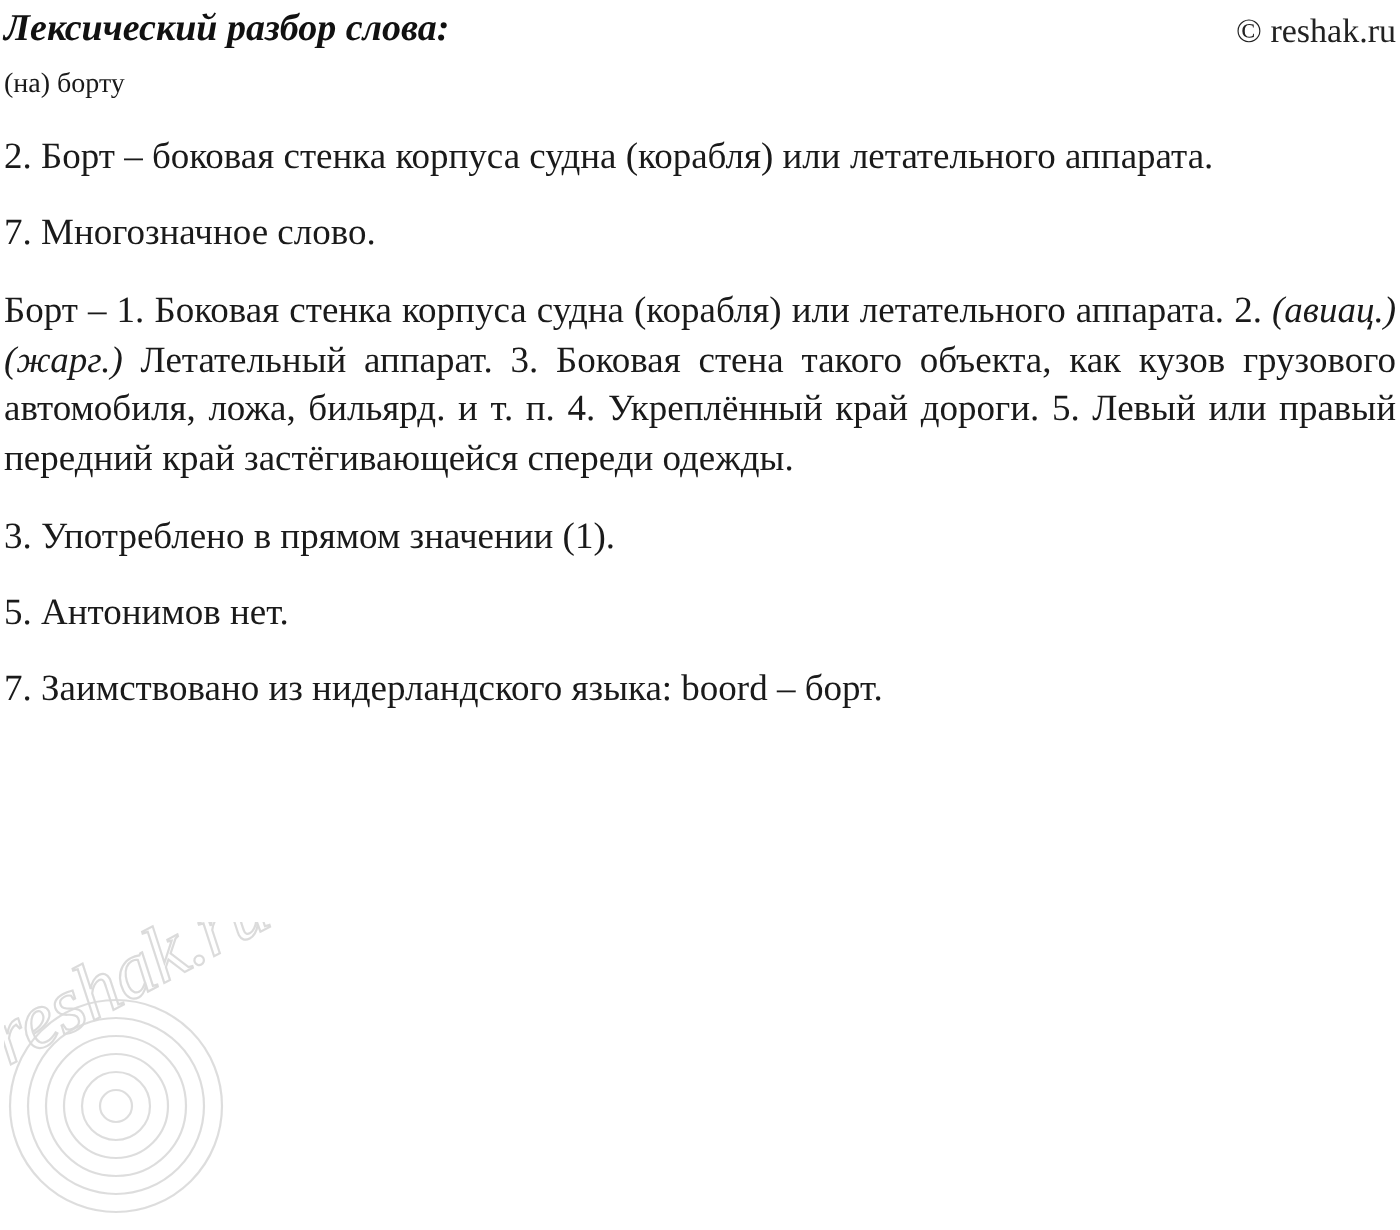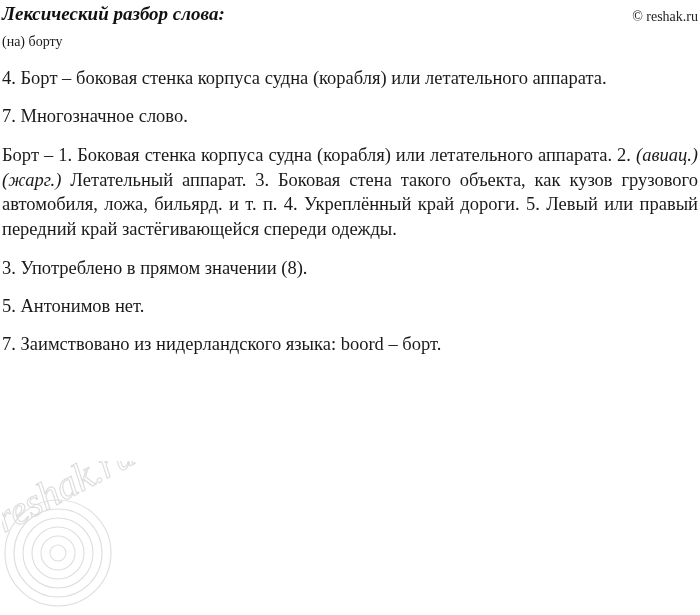--- a/index.html
+++ b/index.html
@@ -17,36 +17,36 @@
   }
   .page {
     position: relative;
     width: 700px;
     height: 615px;
     box-sizing: border-box;
     padding: 4px 2px 0 2px;
   }
   .header-row {
     display: flex;
-    align-items: flex-end;
+    align-items: center;
     justify-content: space-between;
     margin-bottom: 0;
   }
   .doc-title {
     font-family: "Liberation Serif", serif;
     font-style: italic;
     font-weight: bold;
     font-size: 19px;
     color: #111111;
     line-height: 1.1;
     white-space: nowrap;
   }
   .copyright {
     font-family: "Liberation Serif", serif;
-    font-size: 14px;
+    font-size: 17px;
     color: #222222;
     white-space: nowrap;
     padding-top: 2px;
   }
   .headword {
     font-size: 14px;
     line-height: 1.35;
     margin: 8px 0 14px 0;
   }
   .para {
@@ -117,27 +117,27 @@
 
   <div class="content">
 
     <div class="header-row">
       <div class="doc-title">Лексический разбор слова:</div>
       <div class="copyright">© reshak.ru</div>
     </div>
 
     <div class="headword">(на) борту</div>
 
-    <div class="para justify-full">4. Борт – боковая стенка корпуса судна (корабля) или летательного аппарата.</div>
+    <div class="para justify-full">2. Борт – боковая стенка корпуса судна (корабля) или летательного аппарата.</div>
 
     <div class="para">7. Многозначное слово.</div>
 
     <div class="para justify-full block-def"><span>Борт – 1. Боковая стенка корпуса судна (корабля) или летательного аппарата. 2. </span><em>(авиац.) (жарг.)</em><span> Летательный аппарат. 3. Боковая стена такого объекта, как кузов грузового автомобиля, ложа, бильярд. и т. п. 4. Укреплённый край дороги. 5. Левый или правый передний край застёгивающейся спереди одежды.</span></div>
 
-    <div class="para tight">3. Употреблено в прямом значении (8).</div>
+    <div class="para tight">3. Употреблено в прямом значении (1).</div>
 
 
     <div class="para tight">5. Антонимов нет.</div>
 
 
     <div class="para tight">7. Заимствовано из нидерландского языка: boord – борт.</div>
 
   </div>
 </div>
 

